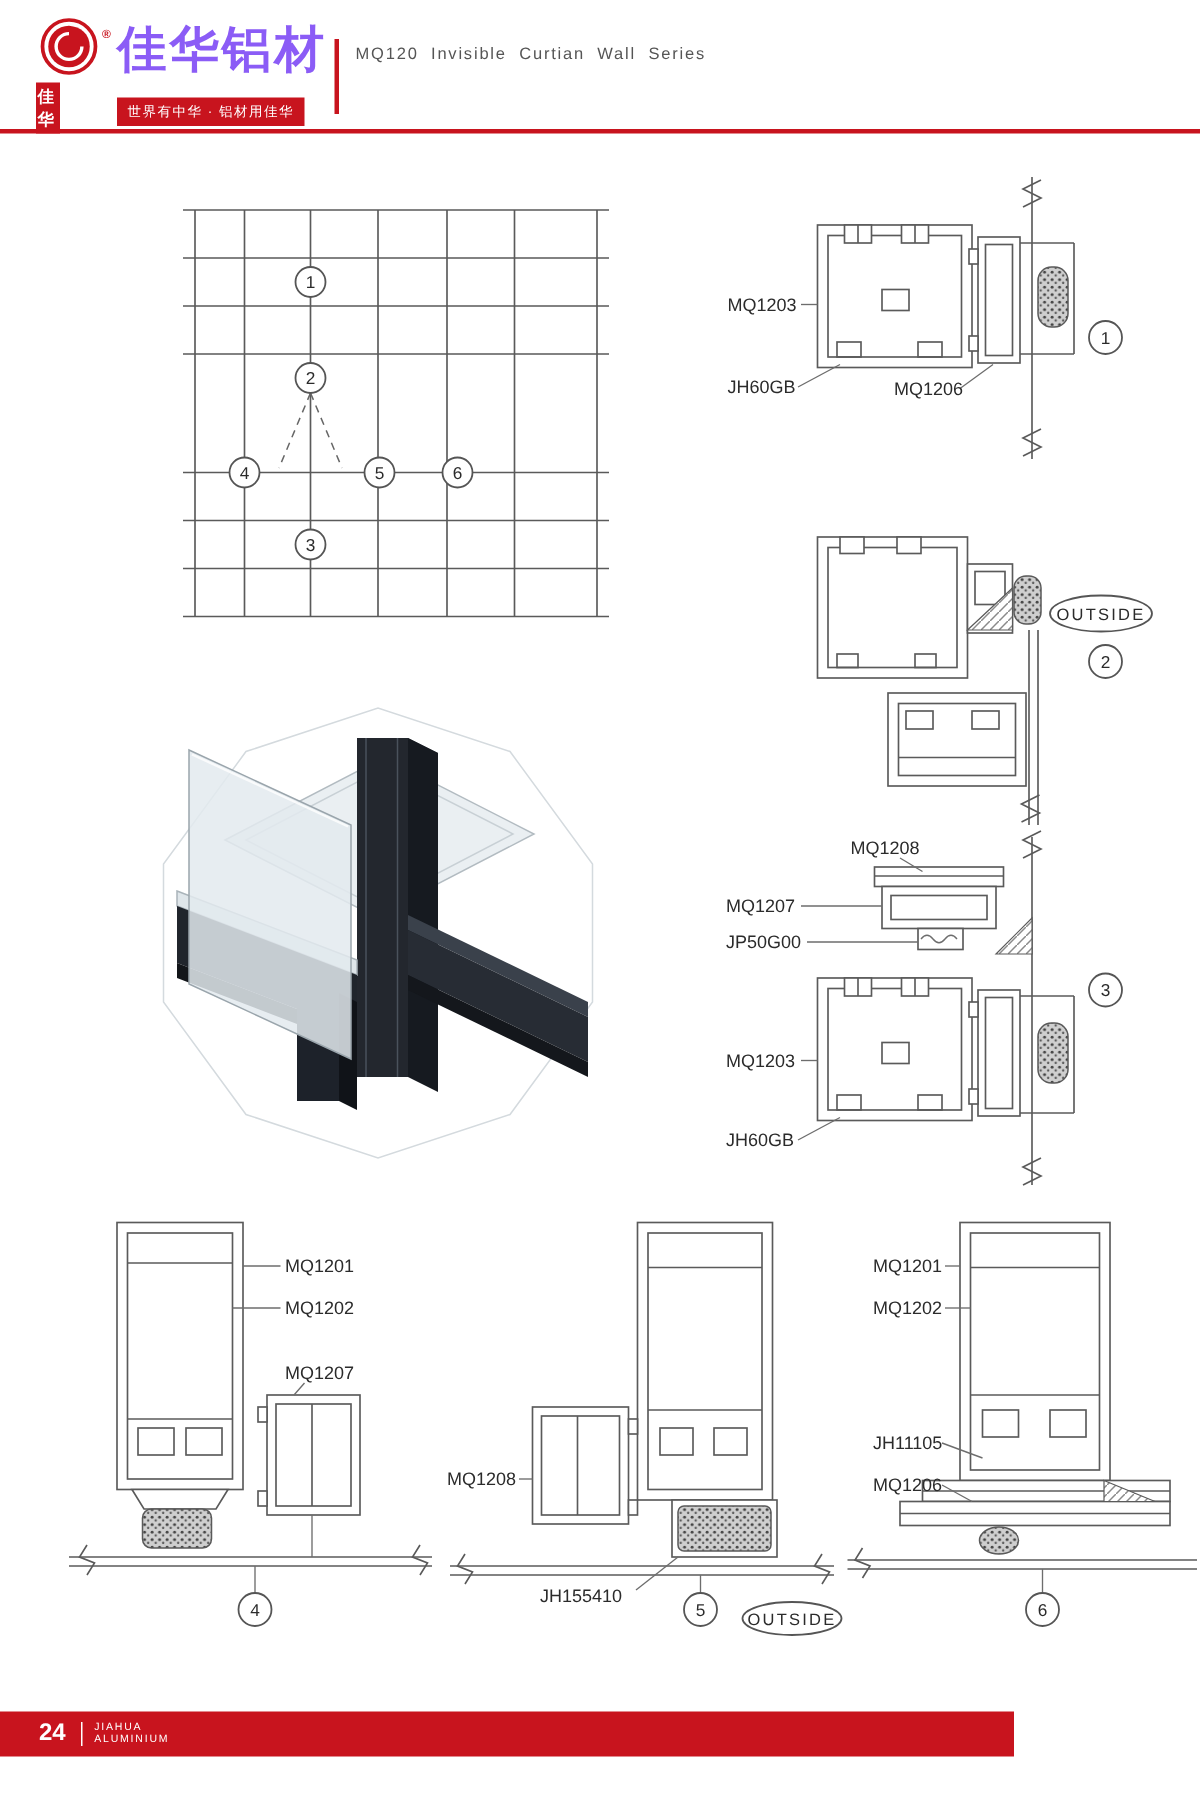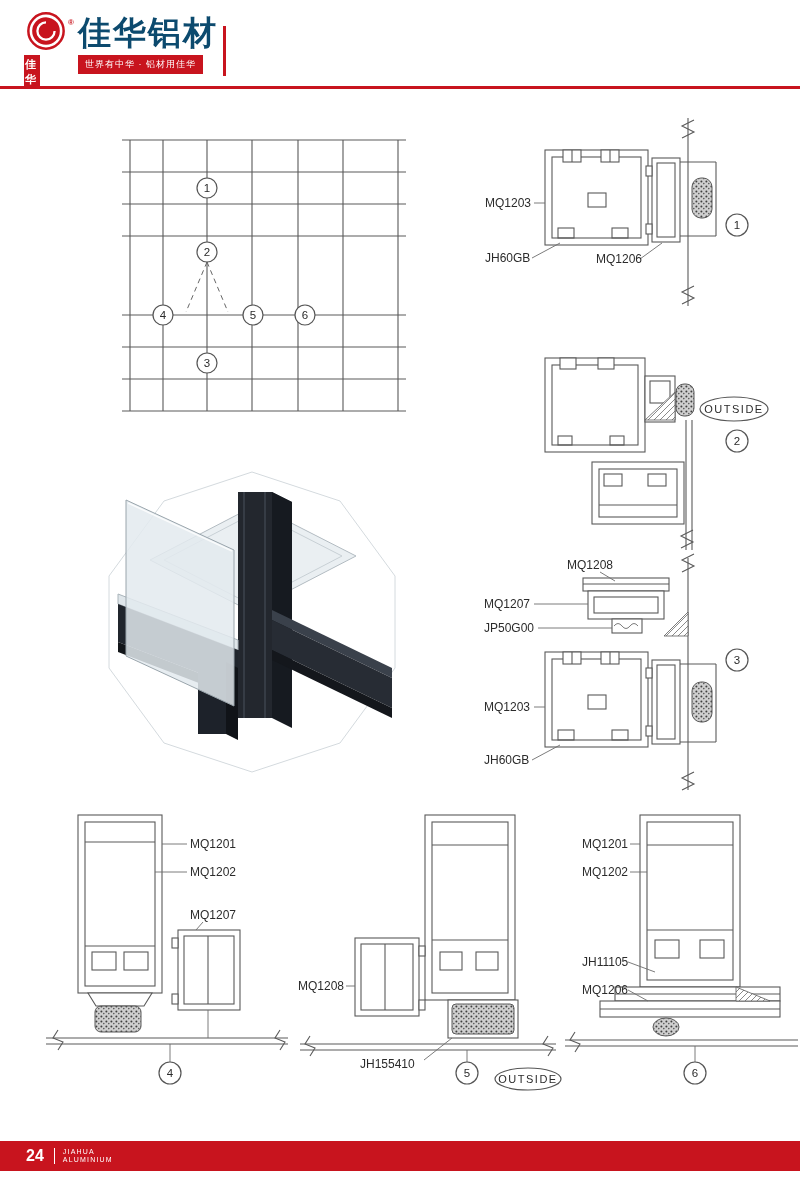--- a/index.html
+++ b/index.html
@@ -6,43 +6,43 @@
   .page{position:relative;width:800px;height:1200px;background:#ffffff;overflow:hidden;
         font-family:"Liberation Sans",sans-serif;}
   
   .header{position:absolute;top:0;left:0;width:800px;height:86px;background:#fff;}
   .logo-block{position:absolute;left:24px;top:10px;width:48px;}
   .logo-mark{display:block;width:42px;height:42px;margin-left:1px;}
   .logo-reg{position:absolute;left:44px;top:8px;font-size:8px;color:#c8141e;font-weight:bold;}
   .logo-cn-box{margin-top:3px;width:16px;background:#c8141e;color:#fff;font-size:11px;
                font-weight:bold;text-align:center;padding:2px 0;letter-spacing:3px;}
   .brand-block{position:absolute;left:78px;top:16px;}
-  .brand-cn{font-size:33px;font-weight:bold;color:#0c4a6e;letter-spacing:2px;line-height:1.05;}
-  .brand-slogan{display:inline-block;margin-top:4px;background:#c8141e;color:#fff;font-size:9px;
+  .brand-cn{font-size:33px;font-weight:bold;color:#8b5cf6;letter-spacing:2px;line-height:1.05;}
+  .brand-slogan{display:inline-block;margin-top:14px;background:#c8141e;color:#fff;font-size:9px;
                 padding:3px 7px;letter-spacing:1px;white-space:nowrap;}
   .header-divider{position:absolute;left:223px;top:26px;width:3px;height:50px;background:#c8141e;}
   .title-block{position:absolute;left:237px;top:24px;}
   .title-cn{font-size:25px;font-weight:bold;color:#262626;letter-spacing:1px;}
   .title-en{margin-top:6px;font-size:11px;color:#555;letter-spacing:1.2px;word-spacing:4px;}
   .header-rule{position:absolute;top:86px;left:0;width:800px;height:3px;background:#c8141e;}
   
   .drawing{position:absolute;left:0;top:95px;}
   .ln{fill:none;stroke:#5a5a5a;stroke-width:1.1;}
   .fw{fill:#ffffff;stroke:#5a5a5a;stroke-width:1.1;}
   .thin{fill:none;stroke:#6d6d6d;stroke-width:0.9;}
   .dash{fill:none;stroke:#666;stroke-width:1;stroke-dasharray:5 4;}
   .lbl{font-family:"Liberation Sans",sans-serif;font-size:12px;fill:#2b2b2b;}
   .cnum{font-family:"Liberation Sans",sans-serif;font-size:11.5px;fill:#2b2b2b;text-anchor:middle;}
   .outside{font-family:"Liberation Sans",sans-serif;font-size:11px;letter-spacing:1.5px;
            fill:#2b2b2b;text-anchor:middle;}
   .callout{fill:#fff;stroke:#555;stroke-width:1.2;}
   .speckle{fill:url(#speck);stroke:#5a5a5a;stroke-width:1;}
   .hatchfill{fill:url(#hatch);stroke:#5a5a5a;stroke-width:0.8;}
   
-  .footer{position:absolute;top:1141px;left:0;width:800px;height:30px;background:#c8141e;
+  .footer{position:absolute;top:1141px;left:0;width:676px;height:30px;background:#c8141e;
           display:flex;align-items:center;padding-left:26px;box-sizing:border-box;color:#fff;}
   .page-num{font-size:16px;font-weight:bold;}
   .footer-divider{width:1px;height:16px;background:#fff;margin:0 8px 0 10px;}
   .footer-brand{display:flex;flex-direction:column;font-size:7px;letter-spacing:1.2px;line-height:8.5px;}
 </style>
 </head>
 <body>
 
 <div class="page">
 
@@ -55,20 +55,21 @@
       </svg>
       <span class="logo-reg">®</span>
       <div class="logo-cn-box">佳华</div>
     </div>
     <div class="brand-block">
       <div class="brand-cn">佳华铝材</div>
       <div class="brand-slogan">世界有中华 · 铝材用佳华</div>
     </div>
     <div class="header-divider"></div>
     <div class="title-block">
+      <div class="title-en">MQ120 Invisible Curtian Wall Series</div>
     </div>
   </header>
   <div class="header-rule"></div>
 
   <svg class="drawing" width="800" height="1045" viewBox="0 95 800 1045">
     <defs>
       <pattern id="speck" width="5" height="5" patternUnits="userSpaceOnUse">
         <rect width="5" height="5" fill="#cfcfcf"></rect>
         <circle cx="1.4" cy="1.4" r="1" fill="#3f3f3f"></circle>
         <circle cx="3.8" cy="3.6" r="0.8" fill="#555"></circle>

